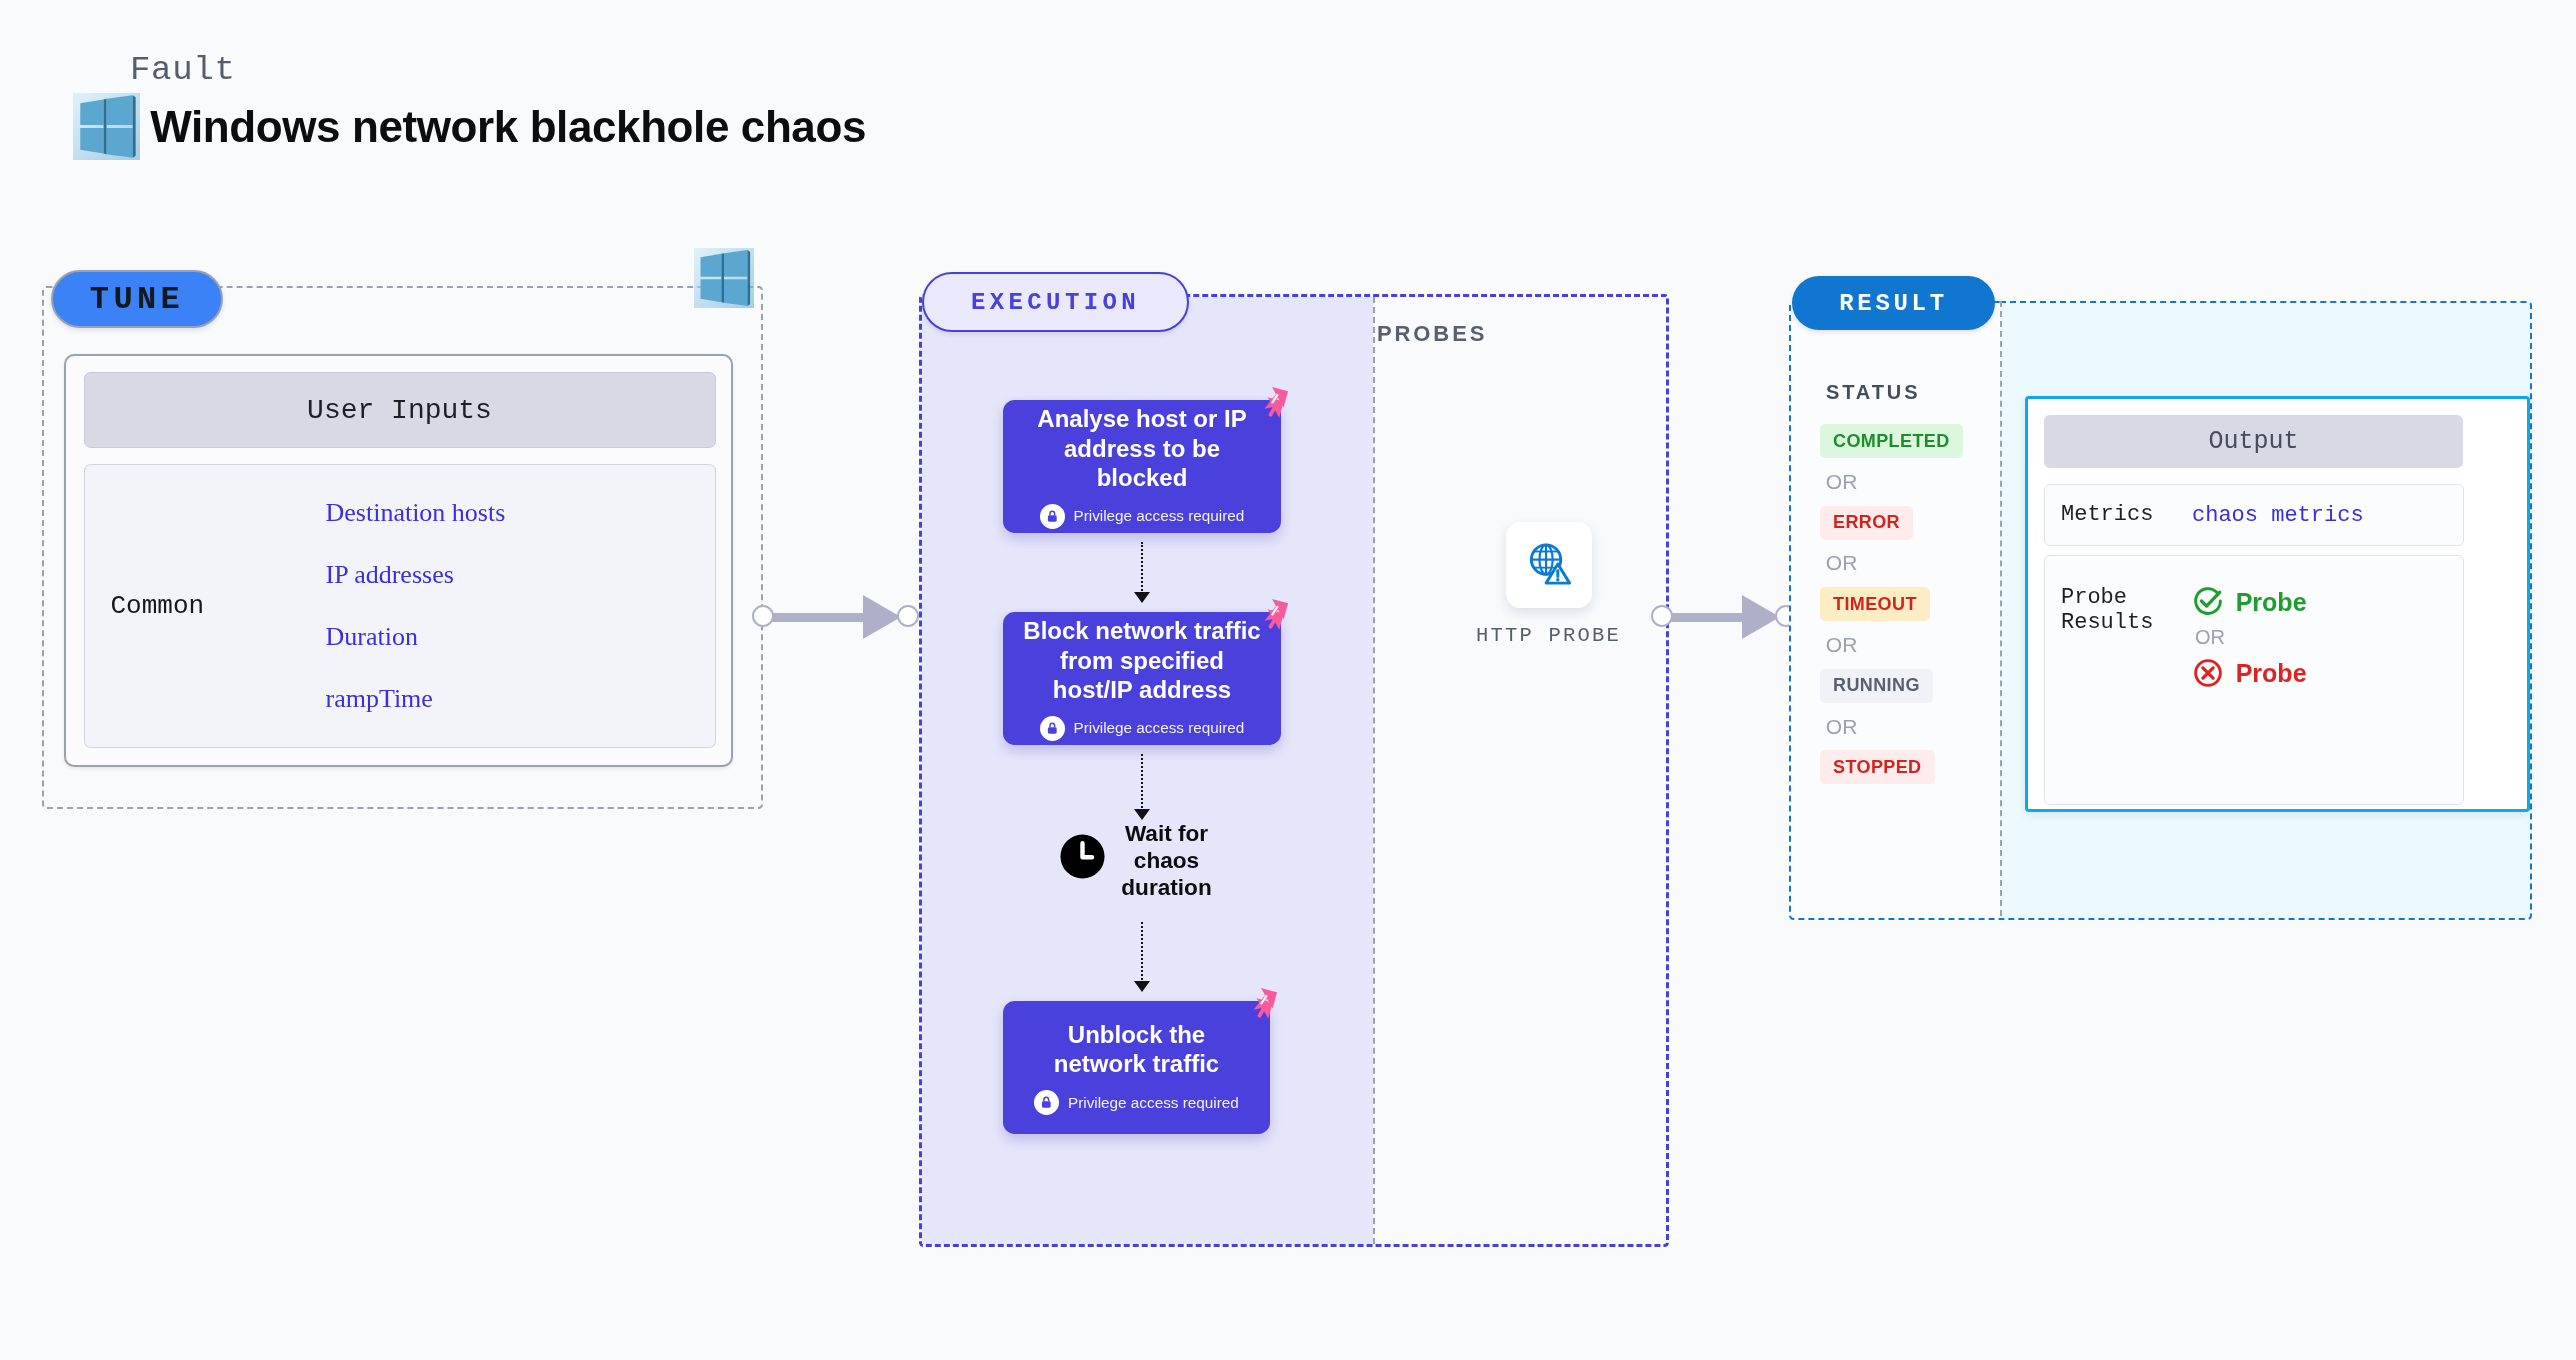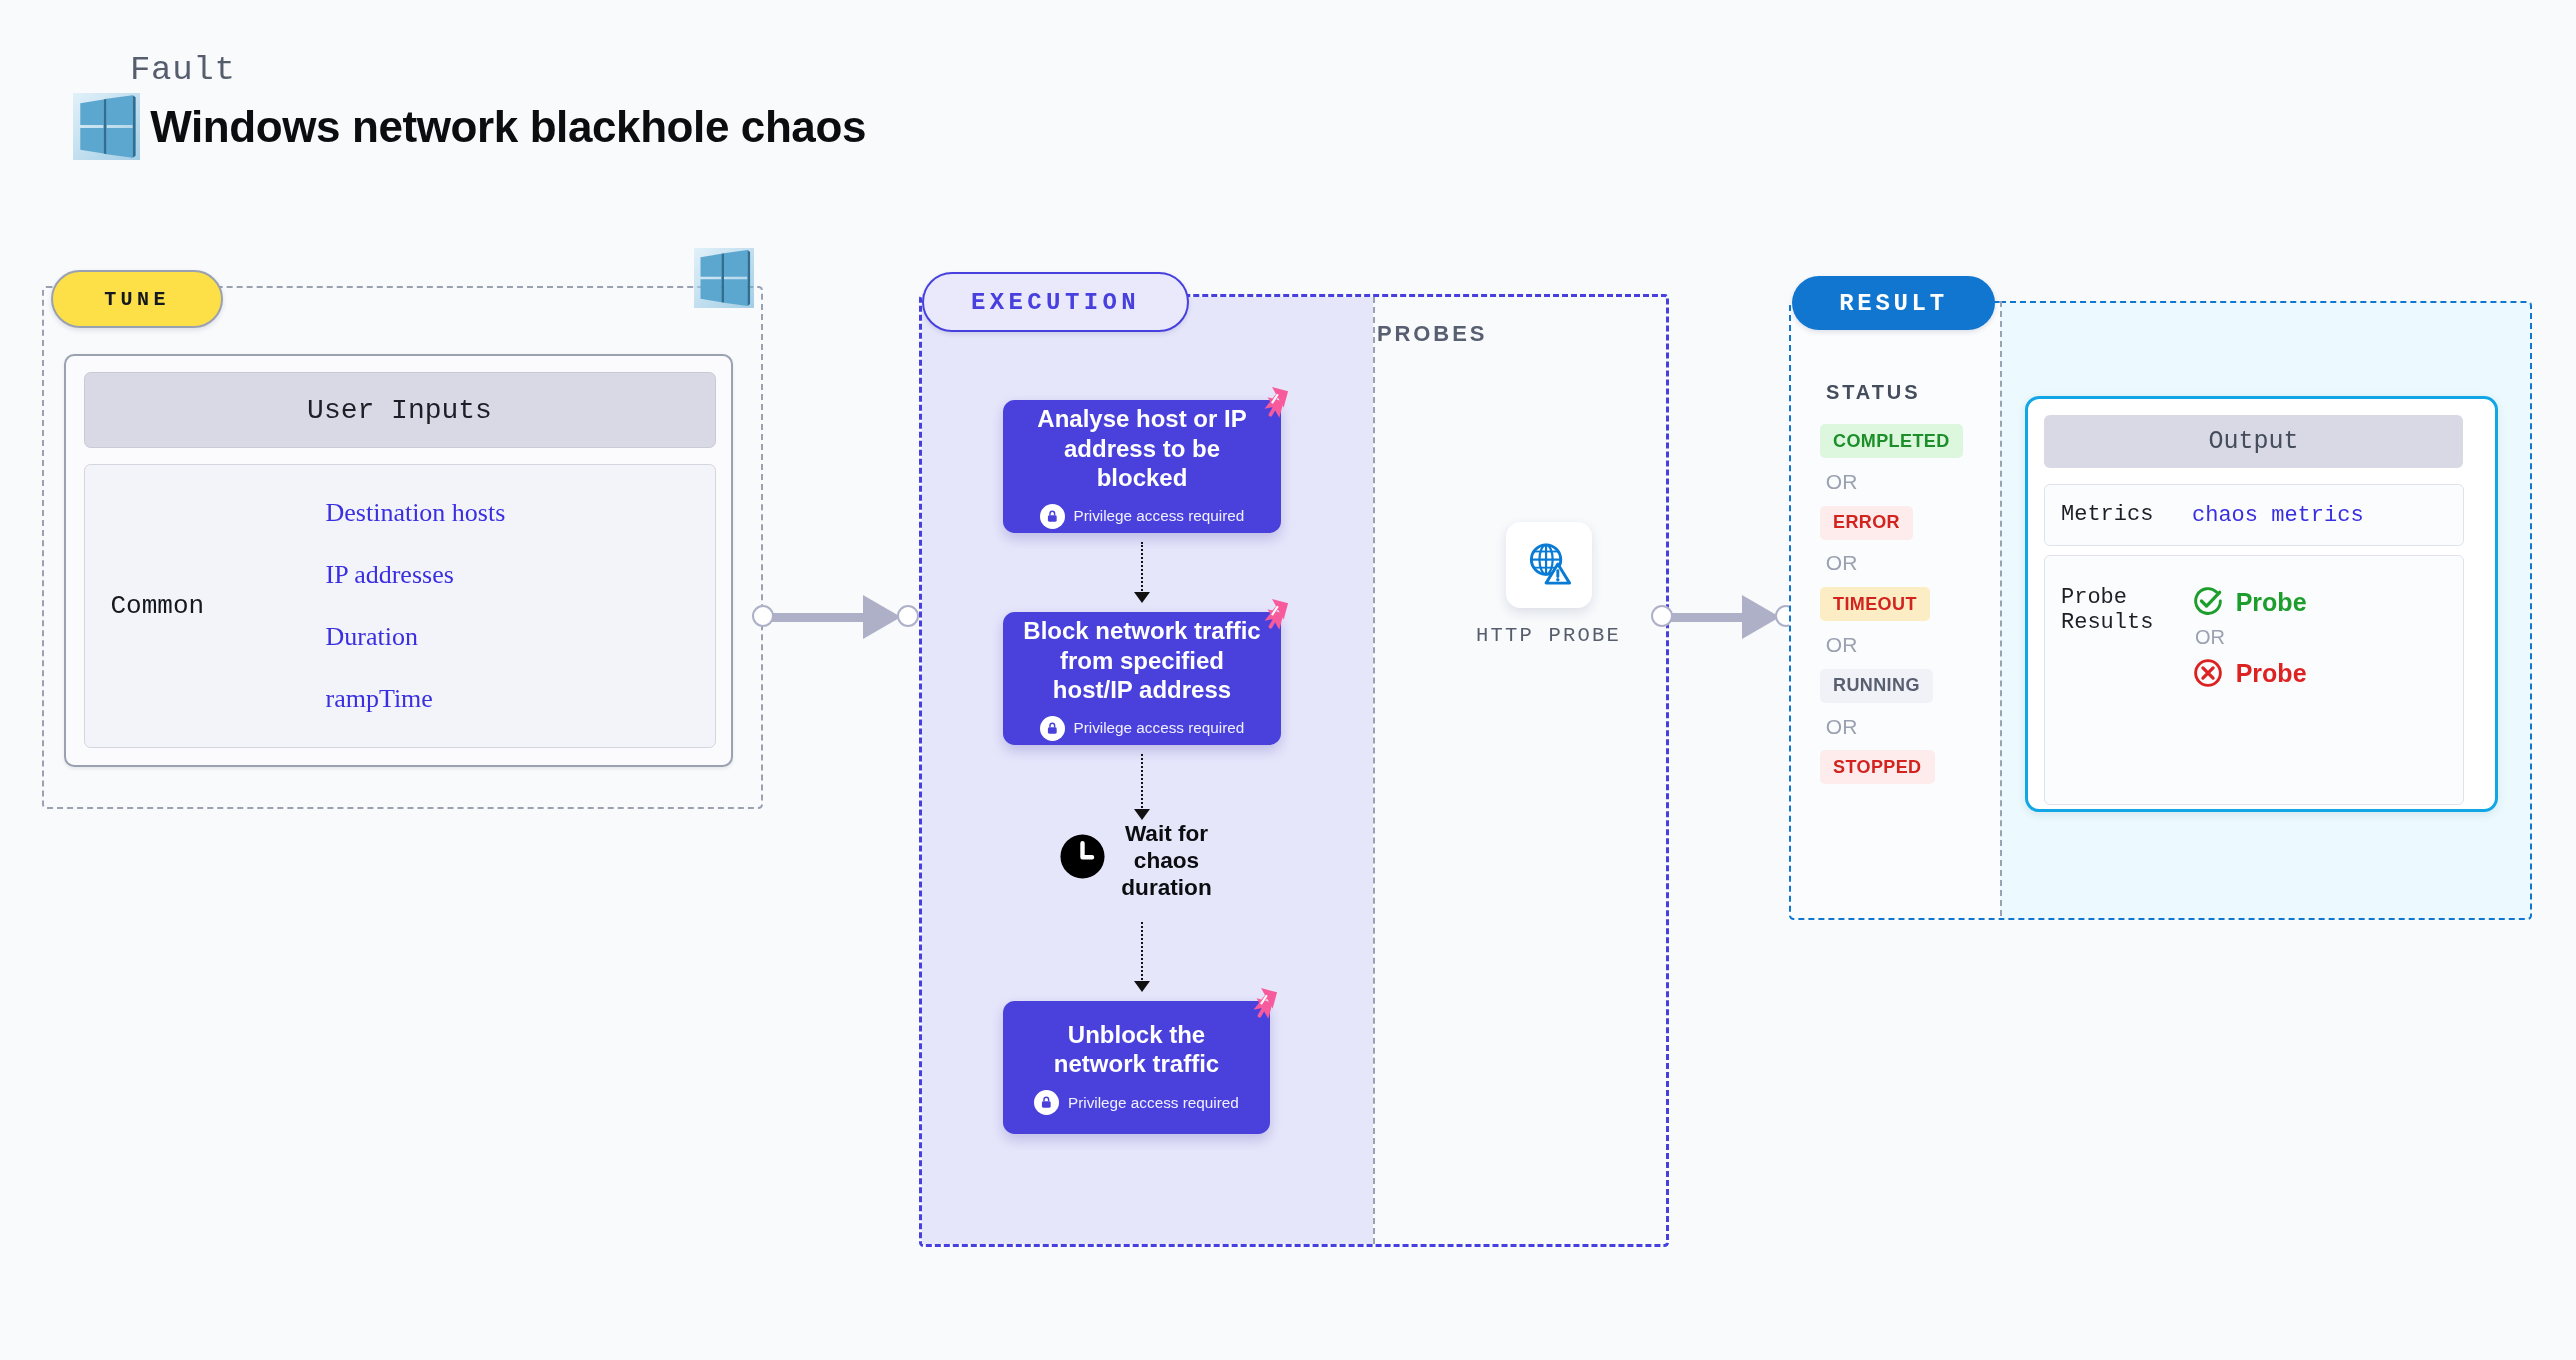--- a/index.html
+++ b/index.html
@@ -38,22 +38,22 @@
     box-shadow:0 2.2px 5.8px rgba(30,40,80,.13);
   }
 
   
   #tune-box{
     position:absolute;left:42px;top:286px;width:717px;height:519px;
     border:2.2px dashed #9aa1b0;border-radius:4.4px;background:transparent;
   }
   #tune-pill{
     left:51px;top:270px;width:168px;height:54px;
-    background:#fde047;border:2.2px solid #9aa1b0;color:#14181f;
-    font-size:20px;
+    background:#3b82f6;border:2.2px solid #9aa1b0;color:#14181f;
+    font-size:32px;
   }
   #win-badge{position:absolute;left:694px;top:248px;z-index:7;}
   #tune-card{
     position:absolute;left:64px;top:354px;width:665px;height:409px;
     background:#fbfbfd;border:2.2px solid #9aa1b0;border-radius:10.2px;
     box-shadow:0 1.5px 3.7px rgba(20,25,40,.08);
   }
   #user-inputs-header{
     position:absolute;left:17.5px;top:16px;width:630px;height:74px;
     background:#d8d9e4;border:0.7px solid #c8cad8;border-radius:6.6px;
@@ -193,22 +193,23 @@
     display:inline-block;padding:6.6px 13px;border-radius:5.1px;
     font-size:18px;font-weight:bold;letter-spacing:0.4px;
   }
   .or-text{
     font-size:21px;color:#9aa1b0;margin:11.7px 0 11.7px 5.8px;
     font-family:"Liberation Sans",sans-serif;
   }
 
   #output-card{
     position:absolute;left:2025px;top:396px;width:467px;height:410px;
-    background:#fff;border:3.7px solid #11a7e4;border-radius:14px;
+    background:#fff;border:3.7px solid #11a7e4;border-radius:4px;
     box-shadow:0 2.9px 8.8px rgba(20,60,90,.10);
+    padding-left:32px;
   }
   #output-header{
     position:absolute;left:16px;top:16px;width:419px;height:53px;
     background:#d8d9e4;border-radius:5.8px;
     display:flex;align-items:center;justify-content:center;
     font-family:"Liberation Mono", monospace;font-size:25px;color:#454c5c;
   }
   #metrics-row{
     position:absolute;left:16px;top:85px;width:418px;height:60px;
     background:#fbfcfe;border:0.7px solid #dfe2ea;border-radius:5.8px;

